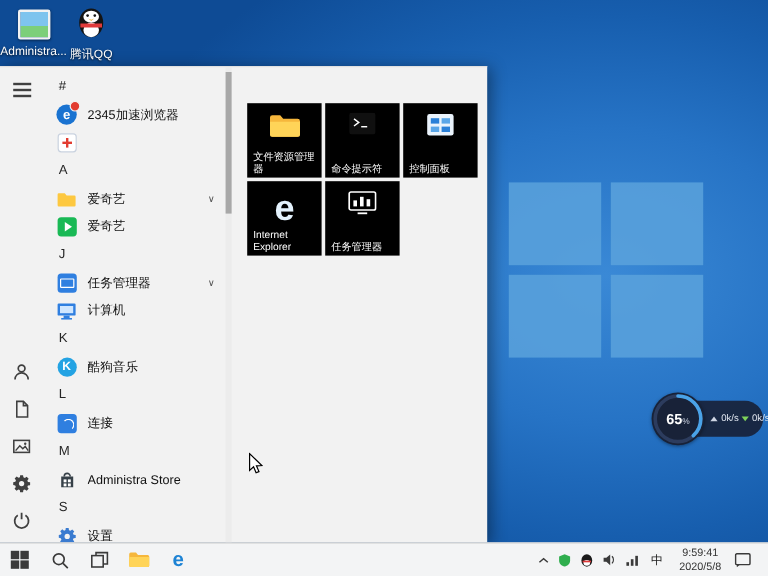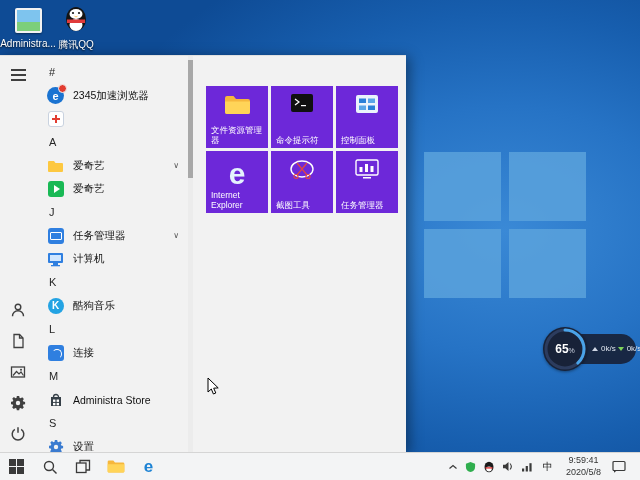--- a/index.html
+++ b/index.html
@@ -38,21 +38,21 @@
   .al-item{height:23px;display:flex;align-items:center;gap:9px;padding:0 4px 0 11px;color:#111}
   .al-item .aic{width:17px;height:17px;flex:none;display:flex;align-items:center;justify-content:center}
   .al-item .lbl{flex:1;white-space:nowrap;overflow:hidden;font-size:10.5px}
   .al-item .chev{font-size:8px;color:#555;padding-right:5px}
 
   .scrollbar{width:5px;position:relative;background:#ececec}
   .scroll-thumb{position:absolute;top:4px;left:0;width:5px;height:118px;background:#a8a8a8}
 
   .tiles{flex:1;position:relative;padding:30px 0 0 13px}
   .tile-grid{display:grid;grid-template-columns:repeat(3,62px);grid-auto-rows:62px;gap:3px}
-  .tile{position:relative;background:#6d28d9;overflow:hidden;cursor:default}
+  .tile{position:relative;background:#000000;overflow:hidden;cursor:default}
   .tile .t-ic{position:absolute;top:8px;left:0;right:0;display:flex;justify-content:center}
   .tile .t-lbl{position:absolute;left:5px;right:2px;bottom:3px;color:#fff;font-size:8.5px;line-height:1.2}
 
   
   .aic-e{width:16px;height:16px;border-radius:50%;background:#1a73d1;color:#fff;font-size:11px;
     font-weight:bold;display:flex;align-items:center;justify-content:center;position:relative}
   .aic-e::after{content:"";position:absolute;right:-3px;top:-3px;width:7px;height:7px;border-radius:50%;
     background:#e23c30;border:1px solid #f2f2f2}
   .aic-doc{width:16px;height:16px;background:#fff;border:1px solid #c9d2df;border-radius:3px;position:relative}
   .aic-doc::before{content:"";position:absolute;left:3px;top:6.5px;width:8px;height:2px;background:#e23c30}
@@ -314,31 +314,20 @@
           <div class="t-lbl">控制面板</div>
         </div>
         <div class="tile">
           <div class="t-ic">
             <span class="ie-e">e</span>
           </div>
           <div class="t-lbl">Internet Explorer</div>
         </div>
         <div class="tile">
           <div class="t-ic">
-            <svg width="26" height="22" viewBox="0 0 26 22">
-                <ellipse cx="13" cy="10" rx="11" ry="8" fill="none" stroke="#fff" stroke-width="1.4"></ellipse>
-                <path d="M8 4l10 12M18 4L8 16" stroke="#e04444" stroke-width="1.2"></path>
-                <circle cx="7" cy="17.5" r="2" fill="none" stroke="#e04444" stroke-width="1.2"></circle>
-                <circle cx="19" cy="17.5" r="2" fill="none" stroke="#e04444" stroke-width="1.2"></circle>
-              </svg>
-          </div>
-          <div class="t-lbl">截图工具</div>
-        </div>
-        <div class="tile">
-          <div class="t-ic">
             <svg width="24" height="21" viewBox="0 0 24 21">
                 <rect x="1" y="1" width="22" height="15" rx="1.5" fill="none" stroke="#fff" stroke-width="1.4"></rect>
                 <rect x="4.5" y="8" width="3" height="5" fill="#fff"></rect>
                 <rect x="10" y="5" width="3" height="8" fill="#fff"></rect>
                 <rect x="15.5" y="7" width="3" height="6" fill="#fff"></rect>
                 <rect x="8" y="18" width="8" height="1.5" fill="#fff"></rect>
               </svg>
           </div>
           <div class="t-lbl">任务管理器</div>
         </div>

